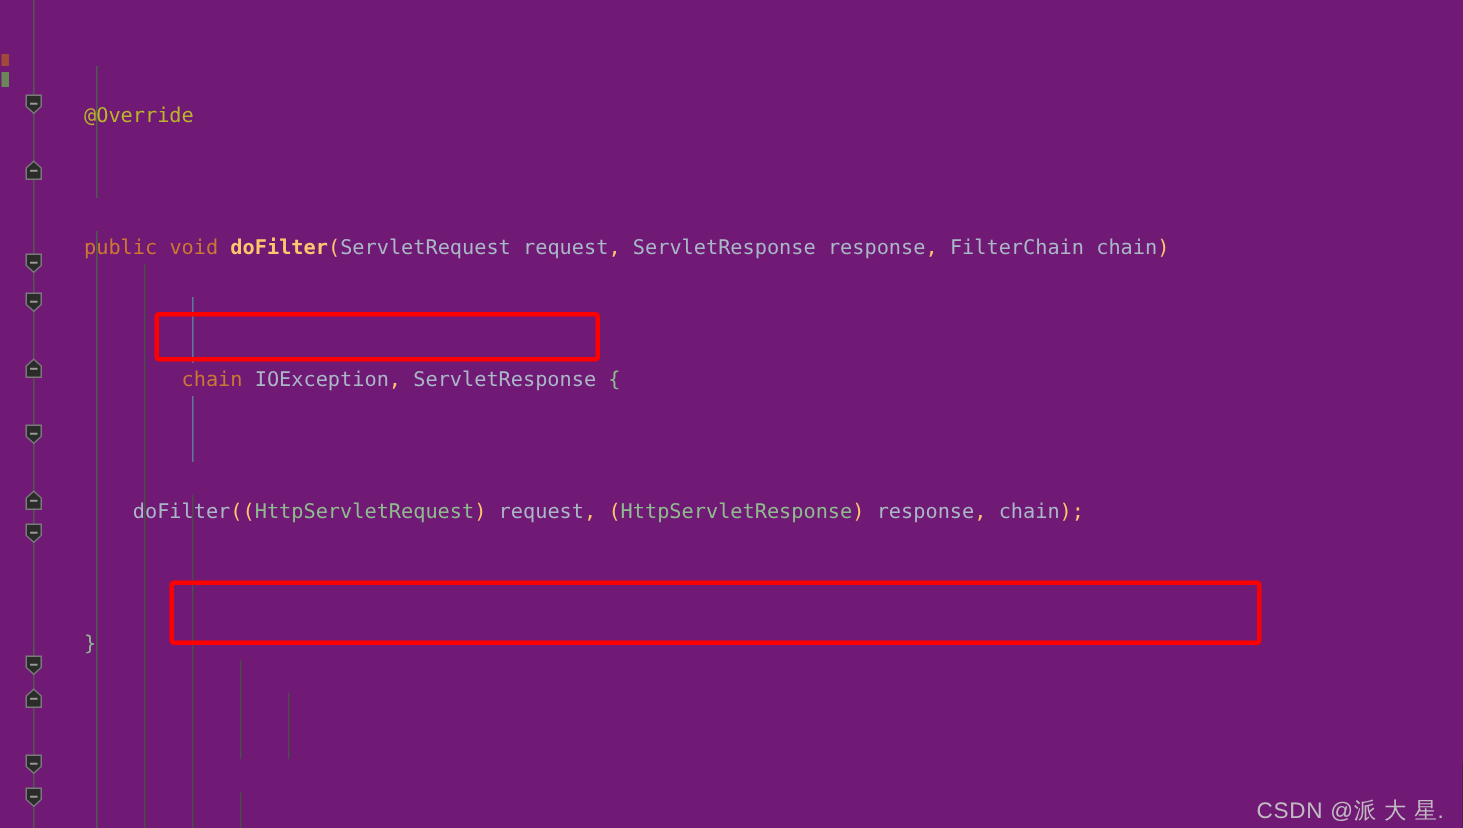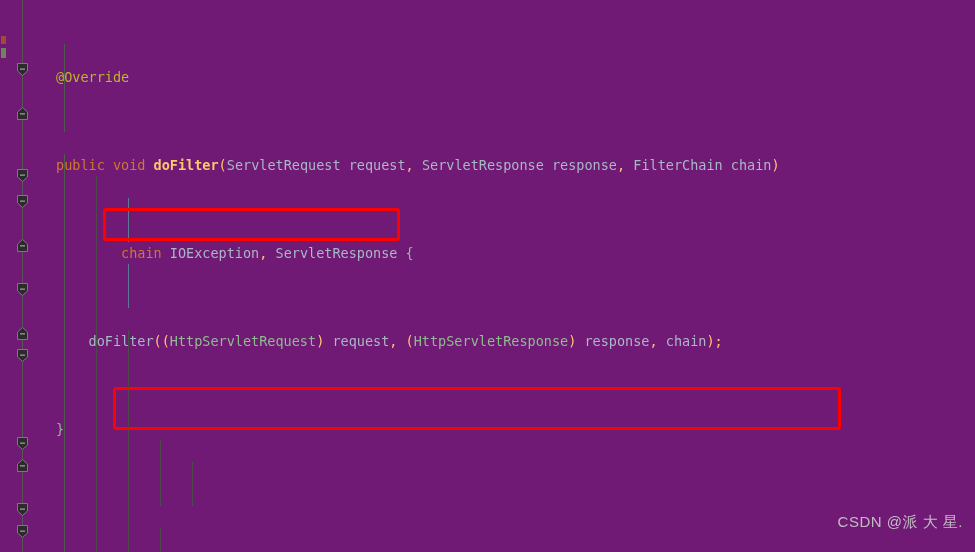--- a/index.html
+++ b/index.html
@@ -85,21 +85,21 @@
     border: 3px solid #ff0000;
     border-radius: 3px;
     box-sizing: border-box;
     pointer-events: none;
   }
 
   
   #watermark {
     position: absolute;
     right: 12px;
-    bottom: 20px;
+    bottom: 2px;
     color: #c9c9c9;
     font-family: "Liberation Sans", sans-serif;
     font-size: 15px;
     letter-spacing: 0.5px;
     opacity: 0.92;
   }
 </style>
 </head>
 <body>
 

